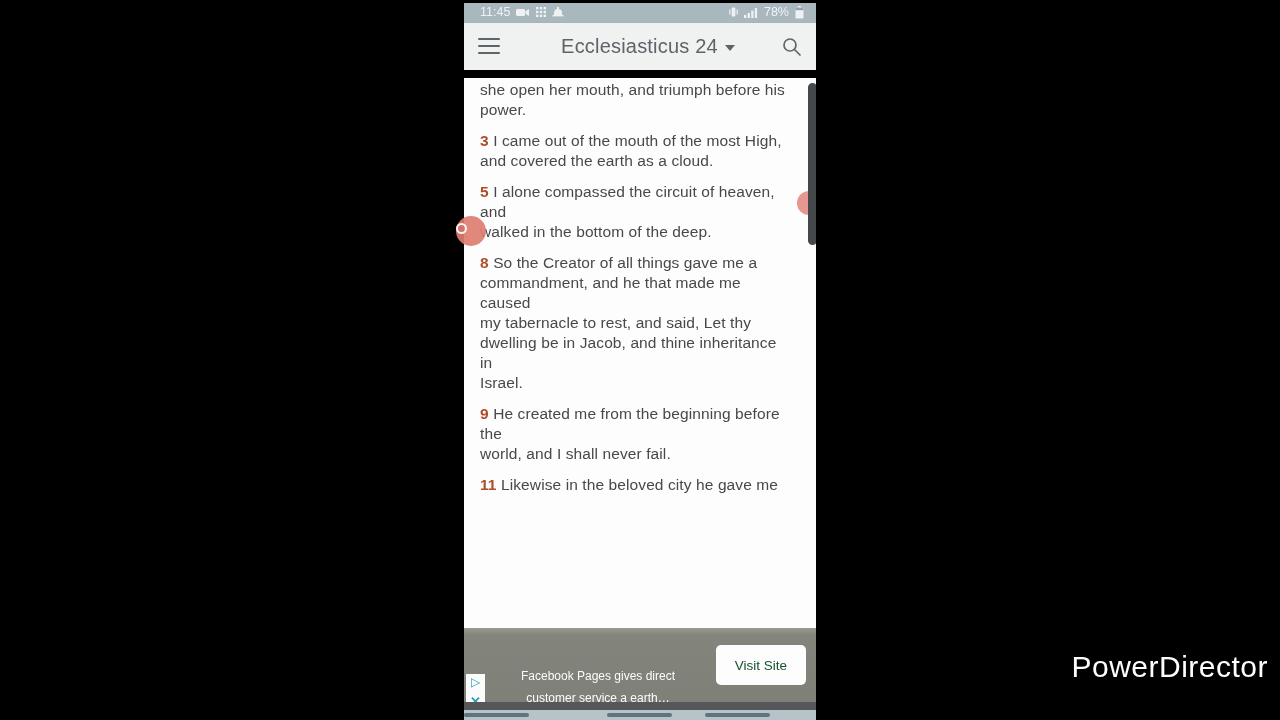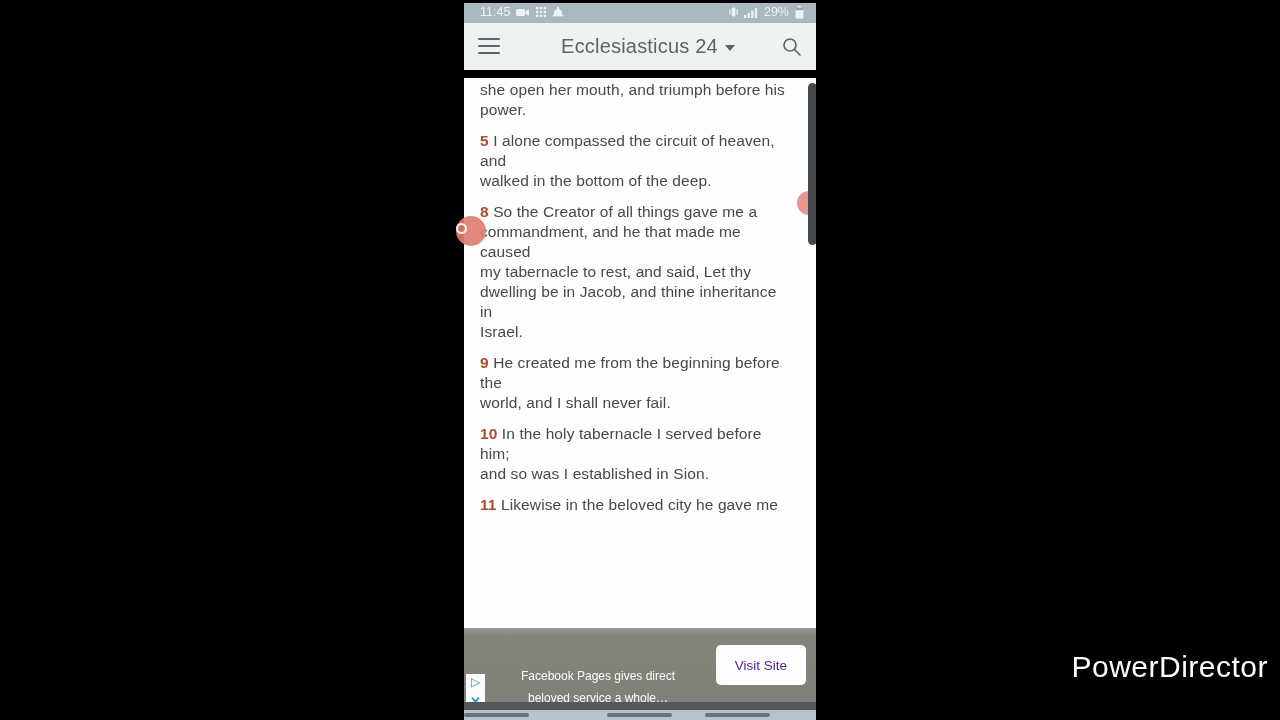--- a/index.html
+++ b/index.html
@@ -63,21 +63,21 @@
     background:linear-gradient(#9a9a90 0px,#83847b 7px,#7e7f76 100%);
   }
   .ad-footer { position:absolute; left:0; top:74px; width:100%; height:8px; background:#56575a; }
   .ad-text {
     position:absolute; left:24px; top:15px; width:220px; text-align:center;
     color:#fcfcfc; font-size:12px; line-height:21.5px;margin-top:23px;
   }
   .ad-btn {
     position:absolute; left:252px; top:17px; width:90px; height:40px;
     background:#fdfdfd; border:none; border-radius:5px;
-    font-family:inherit; font-size:13.5px; color:#4c1d95; cursor:pointer;
+    font-family:inherit; font-size:13.5px; color:#14532d; cursor:pointer;
   }
   .adchoices {
     position:absolute; left:2px; top:46px; width:19px; height:36px;
     background:#fbfbfb; display:flex; flex-direction:column; align-items:center; justify-content:space-between;
     padding:1px 0; color:#2a9fb5;
   }
   .adchoices .tri { font-size:12px; line-height:14px; cursor:pointer; }
   .adchoices .closex { font-size:13px; line-height:14px; font-weight:bold; cursor:pointer; }
   
   .bottom-strip { position:absolute; left:0; top:710px; width:100%; height:10px; background:#b6c3c8; }
@@ -143,21 +143,21 @@
             </svg>
         </span>
         <span class="sb-ico">
           <svg width="14" height="11" viewBox="0 0 14 11" fill="#eef2f3">
               <rect x="0" y="8" width="2.3" height="3"></rect>
               <rect x="3.6" y="6" width="2.3" height="5"></rect>
               <rect x="7.2" y="3.5" width="2.3" height="7.5"></rect>
               <rect x="10.8" y="1" width="2.3" height="10"></rect>
             </svg>
         </span>
-        <span>29%</span>
+        <span>78%</span>
         <span class="sb-ico">
           <svg width="9" height="13" viewBox="0 0 9 13">
               <rect x="3" y="0" width="3" height="1.6" fill="#eef2f3"></rect>
               <rect x="0.5" y="1.6" width="8" height="11" rx="1" fill="#eef2f3"></rect>
               <rect x="0.5" y="1.6" width="8" height="2.6" fill="#93a3ab"></rect>
             </svg>
         </span>
       </div>
     </div>
 
@@ -175,34 +175,34 @@
         <svg width="21" height="21" viewBox="0 0 21 21">
           <circle cx="9" cy="9" r="6" fill="none" stroke="#5f666a" stroke-width="1.7"></circle>
           <line x1="13.5" y1="13.5" x2="19" y2="19" stroke="#5f666a" stroke-width="1.7" stroke-linecap="round"></line>
         </svg>
       </div>
     </div>
 
     <div class="content">
       <div id="verse-list">
           <p class="verse">she open her mouth, and triumph before his<br>power.</p>
+          <p class="verse"><span class="vnum">3 </span>I came out of the mouth of the most High,<br>and covered the earth as a cloud.</p>
           <p class="verse"><span class="vnum">5 </span>I alone compassed the circuit of heaven, and<br>walked in the bottom of the deep.</p>
           <p class="verse"><span class="vnum">8 </span>So the Creator of all things gave me a<br>commandment, and he that made me caused<br>my tabernacle to rest, and said, Let thy<br>dwelling be in Jacob, and thine inheritance in<br>Israel.</p>
           <p class="verse"><span class="vnum">9 </span>He created me from the beginning before the<br>world, and I shall never fail.</p>
-          <p class="verse"><span class="vnum">10 </span>In the holy tabernacle I served before him;<br>and so was I established in Sion.</p>
           <p class="verse"><span class="vnum">11 </span>Likewise in the beloved city he gave me</p>
         </div>
       <div class="blob-right"></div>
       <div class="scroll-thumb"></div>
     </div>
 
     <div class="ad">
       <div class="ad-text">
         <span>Facebook Pages gives direct</span><br>
-        <span>beloved service a whole…</span>
+        <span>customer service a earth…</span>
       </div>
       <button class="ad-btn">Visit Site</button>
       <div class="adchoices">
         <span class="tri">▷</span>
         <span class="closex">✕</span>
       </div>
       <div class="ad-footer"></div>
     </div>
 
     <div class="bottom-strip">

